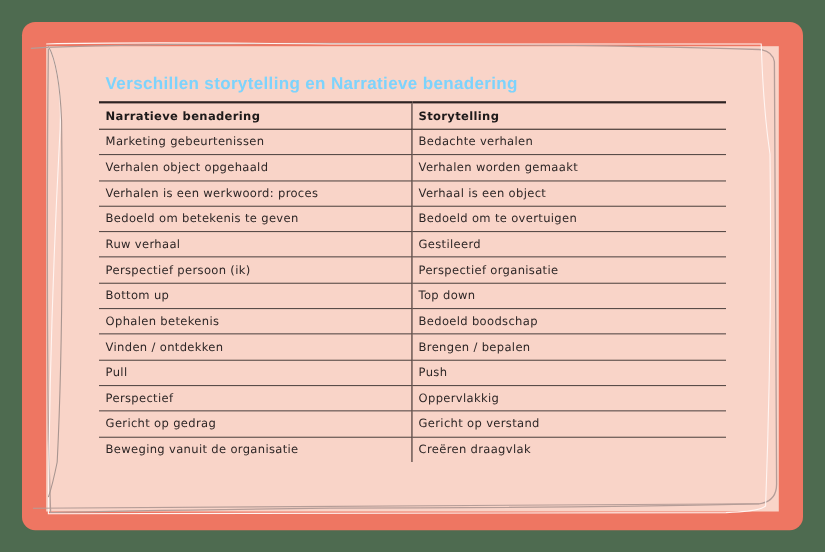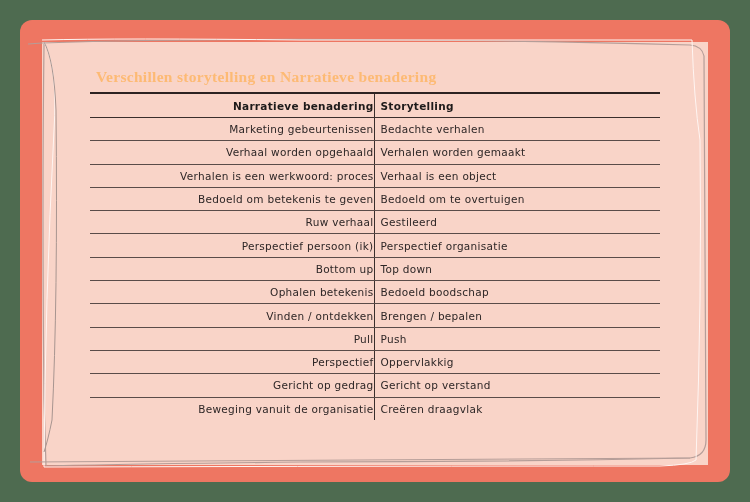--- a/index.html
+++ b/index.html
@@ -13,33 +13,33 @@
     position:absolute; left:20px; top:20px; width:710px; height:462px;
     background:#ee7662; border-radius:12px;
   }
   .panel {
     position:absolute; left:42px; top:42px; width:666px; height:423px;
     background:#f9d4c8;
   }
   .sketch { position:absolute; left:0; top:0; width:750px; height:502px; pointer-events:none; }
   .content { position:absolute; left:90px; top:66px; width:570px; }
   .title {
-    font-family: Liberation Serif, serif;
-    font-size:15.5px; font-weight:bold; color:#fdba74; letter-spacing:0.3px;
+    font-family: Liberation Sans, sans-serif;
+    font-size:15.5px; font-weight:bold; color:#7dd3fc; letter-spacing:0.3px;
     margin:0 0 5px 6px; height:21px; line-height:21px;
   }
   table { border-collapse:collapse; width:570px; table-layout:fixed; }
   col.c1 { width:284px; } col.c2 { width:286px; }
   th, td {
     text-align:left; height:22.3px; padding:0 0 0 6px;
     font-family:"DejaVu Sans", sans-serif; font-size:10.5px; color:#2d2626;
     letter-spacing:0.3px; border-bottom:1px solid #5a4c49;
   }
   th { font-weight:bold; color:#1e1a1a; height:23px; border-top:2px solid #2d2222; border-bottom:1.5px solid #3a2e2c; }
-  td.c1, th.c1 { border-right:1.5px solid #3a2e2c;text-align:right; }
+  td.c1, th.c1 { border-right:1.5px solid #3a2e2c; }
   tr:last-child td { border-bottom:none;margin-left:40px; }
 </style>
 </head>
 <body>
 
 <div class="frame"></div>
 <div class="panel"></div>
 
 <svg class="sketch" viewBox="0 0 750 502">
   <path d="M28 44 L42 43 Q200 38 400 40 Q560 41 690 45 Q702 46 704 56 L706 440 Q706 456 690 458 Q500 462 300 462 Q120 464 46 466 L44 400 Q42 200 44 44" fill="none" stroke="#b59d98" stroke-width="1.2"></path>
@@ -60,21 +60,21 @@
         <th class="c1">Narratieve benadering</th>
         <th>Storytelling</th>
       </tr>
     </thead>
     <tbody>
       <tr>
           <td class="c1">Marketing gebeurtenissen</td>
           <td>Bedachte verhalen</td>
         </tr>
       <tr>
-          <td class="c1">Verhaal worden opgehaald</td>
+          <td class="c1">Verhalen object opgehaald</td>
           <td>Verhalen worden gemaakt</td>
         </tr>
       <tr>
           <td class="c1">Verhalen is een werkwoord: proces</td>
           <td>Verhaal is een object</td>
         </tr>
       <tr>
           <td class="c1">Bedoeld om betekenis te geven</td>
           <td>Bedoeld om te overtuigen</td>
         </tr>

